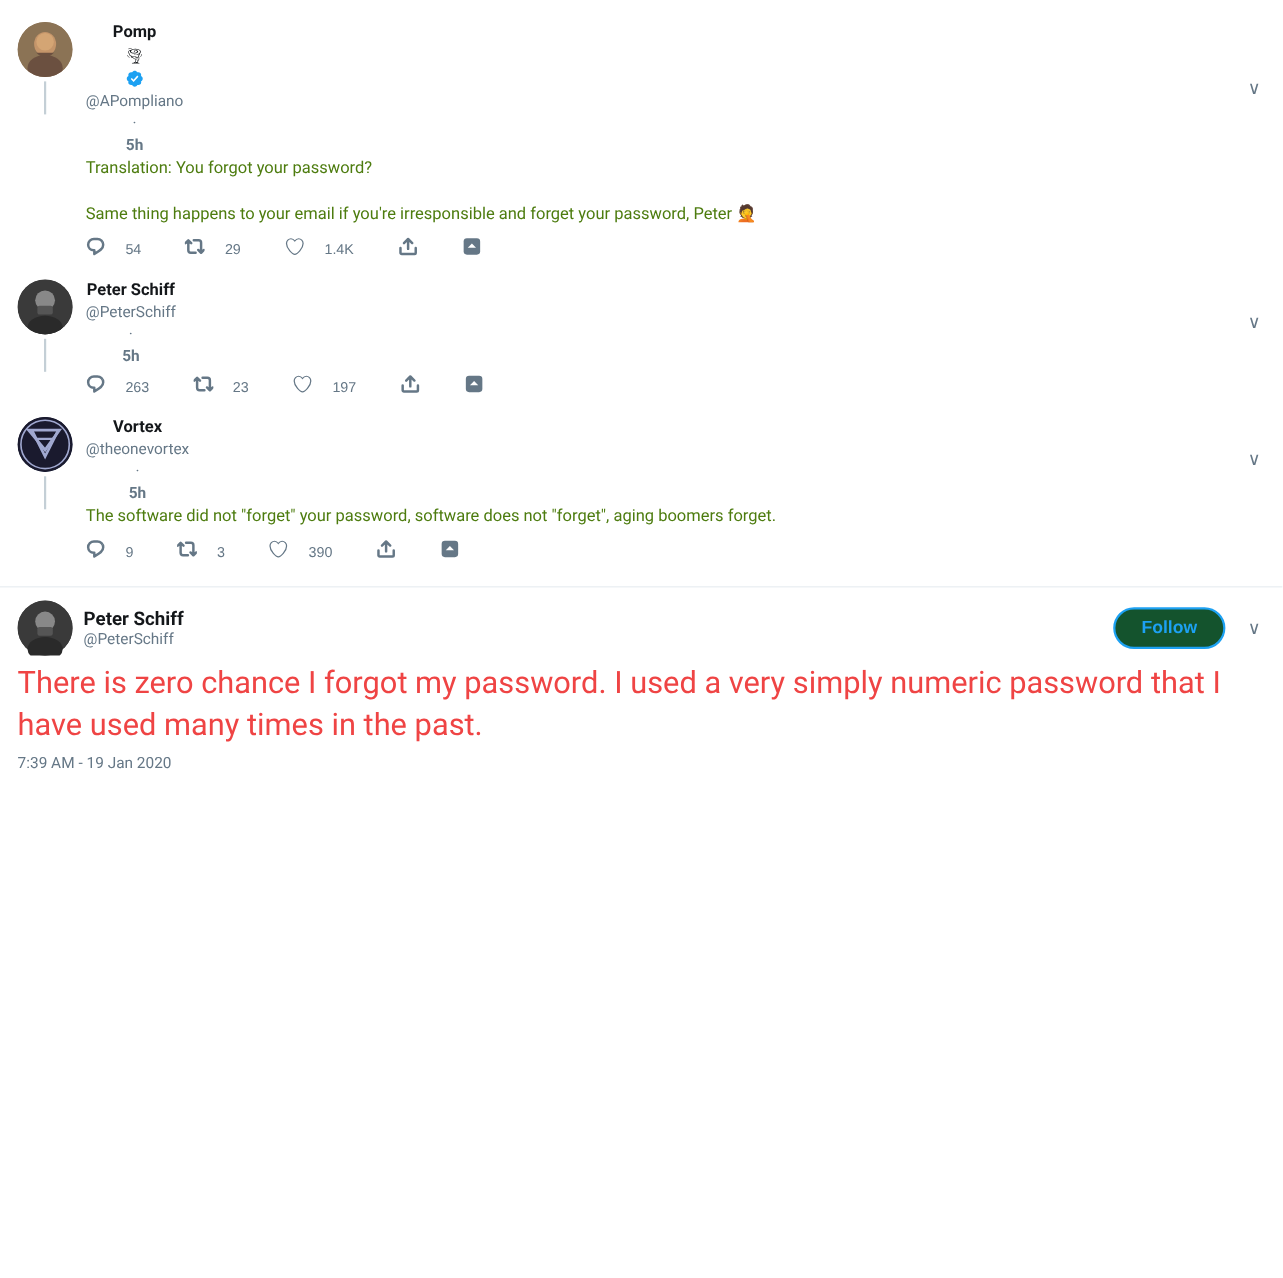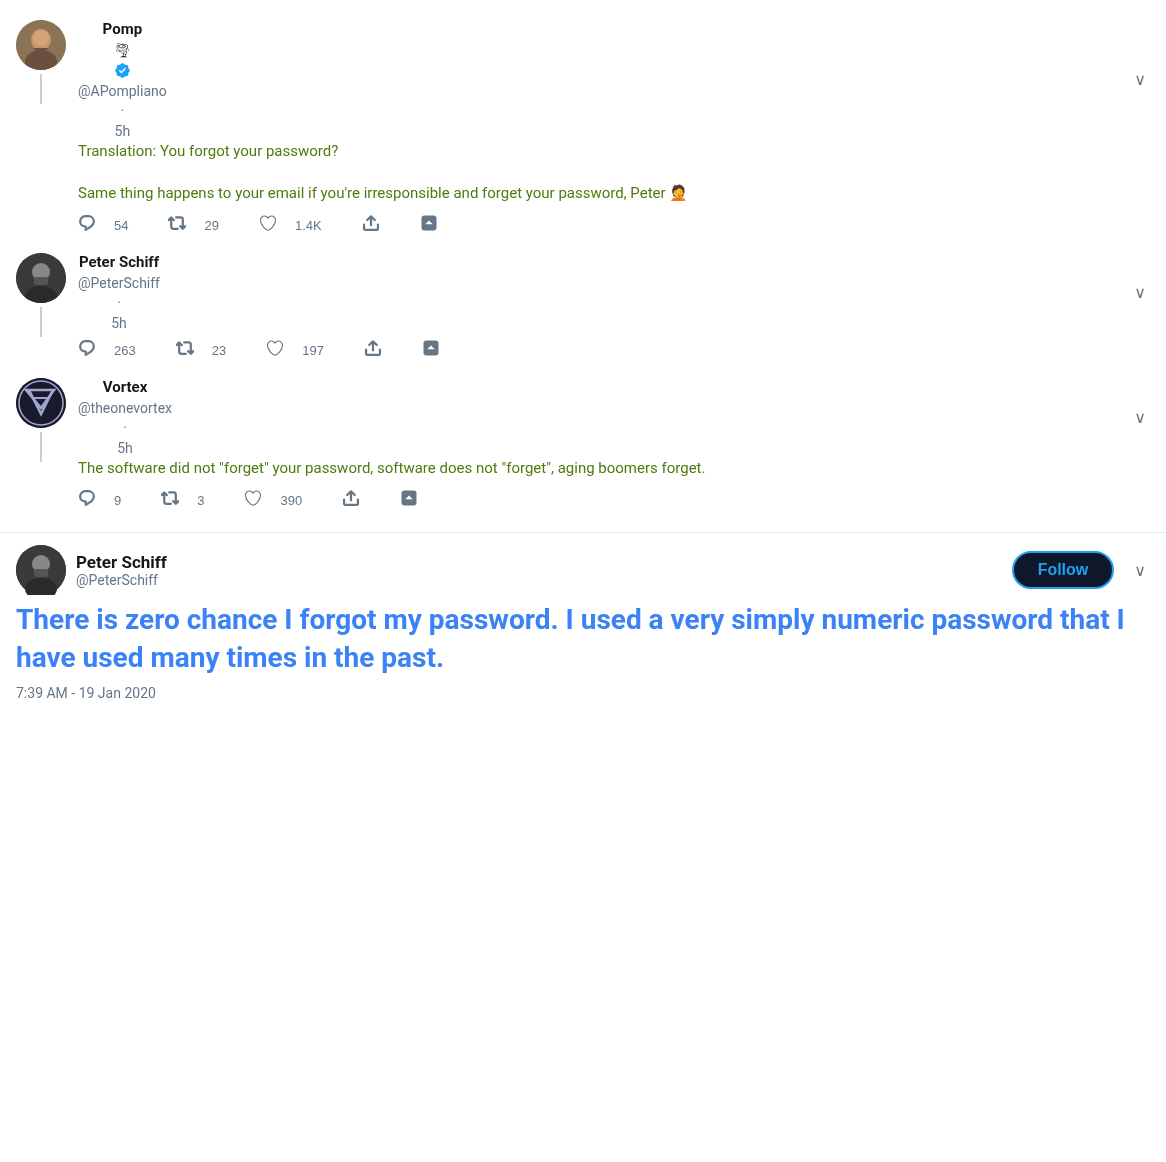--- a/index.html
+++ b/index.html
@@ -88,20 +88,21 @@
     }
 
     .dot-sep {
       color: #657786;
       font-size: 14px;
     }
 
     .time {
       color: #657786;
       font-size: 14px;
+      font-weight: bold;
     }
 
     .chevron-btn {
       background: none;
       border: none;
       cursor: pointer;
       color: #657786;
       font-size: 16px;
       padding: 4px;
       margin-left: 8px;
@@ -239,21 +240,21 @@
       font-size: 14px;
     }
 
     .bottom-actions {
       display: flex;
       align-items: center;
       gap: 8px;
     }
 
     .follow-btn {
-      background: #0f172a;
+      background: #14532d;
       border: 2px solid #1da1f2;
       border-radius: 9999px;
       color: #1da1f2;
       font-weight: 700;
       font-size: 16px;
       padding: 8px 24px;
       cursor: pointer;
     }
 
     .replying-to-line {
@@ -264,23 +265,23 @@
     }
 
     .replying-to-line a {
       color: #1da1f2;
       text-decoration: none;
     }
 
     .main-tweet-body {
       font-size: 28px;
       line-height: 1.35;
-      color: #3b82f6;
+      color: #ef4444;
       margin-bottom: 2px;
-      font-weight: 700;
+      font-weight: 400;
     }
 
     .tweet-timestamp {
       font-size: 14px;
       color: #657786;
       margin-top: 8px;
     }
 
     .tweet-timestamp a {
       color: #657786;

